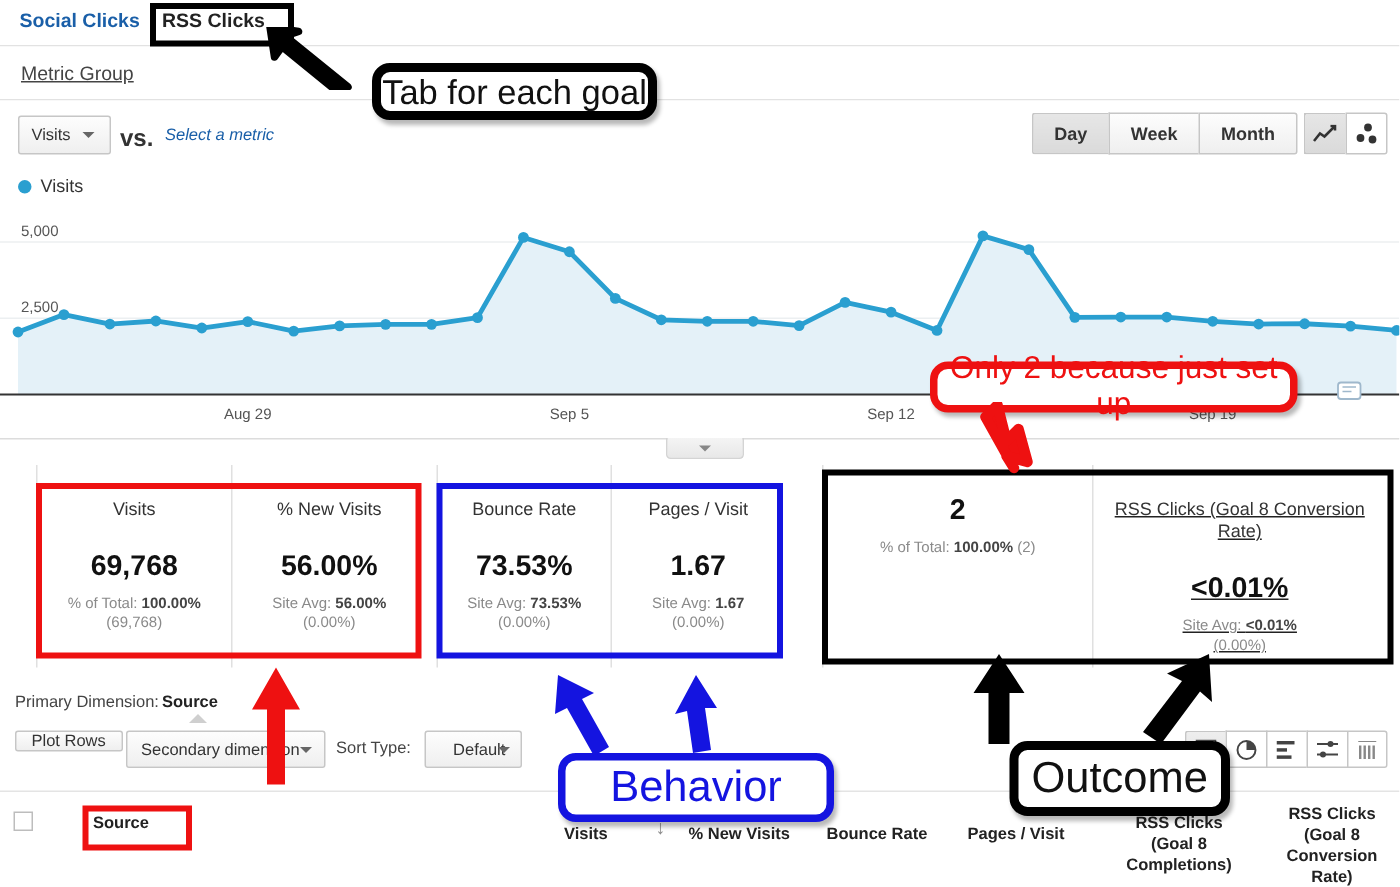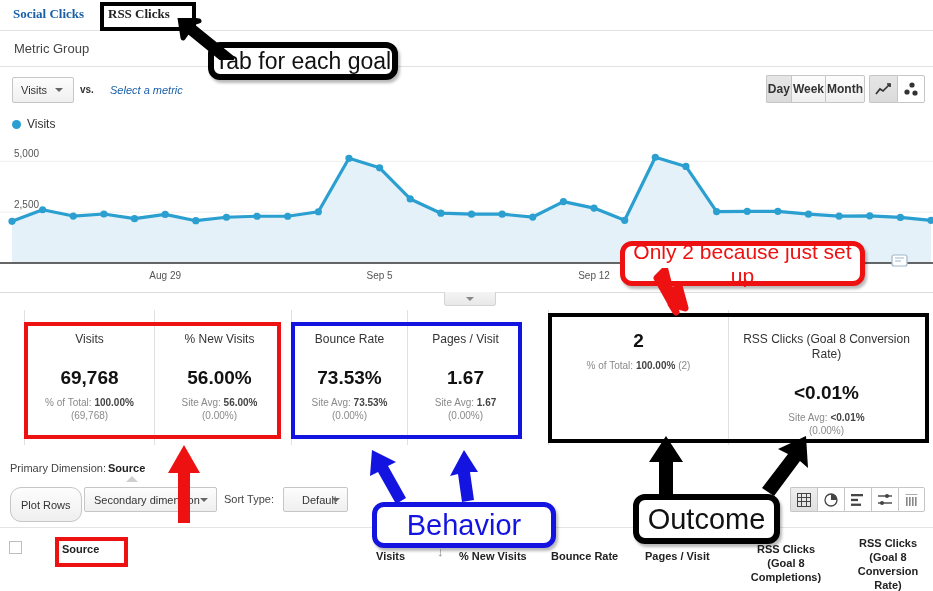--- a/index.html
+++ b/index.html
@@ -17,57 +17,56 @@
   
   #tabstrip {
     position:absolute; left:0; top:0; width:933px; height:31px;
     border-bottom:1px solid #e2e2e2;
     background:#fff;
   }
   .goal-tab {
     position:absolute; top:6px;
     font-size:13px; font-weight:bold; color:#1a5fa8; cursor:pointer;
     white-space:nowrap;
-    font-family:Liberation Serif, serif;
   }
   #tab-social { left:13px; }
   #tab-rssclicks { left:108px; color:#222; }
   #tab-rsssub { left:180px;margin-top:31px; }
 
   
   #metricgroup-row {
     position:absolute; left:0; top:31px; width:933px; height:36px;
     border-bottom:1px solid #e2e2e2; background:#fff;
   }
   #metricgroup-label {
-    position:absolute; left:14px; top:10px; font-size:13px; color:#444;
+    position:absolute; left:14px; top:10px; font-size:13px; color:#444;text-decoration:underline;
   }
 
   
   #controls-row {
     position:absolute; left:0; top:67px; width:933px; height:46px; background:#fff;
   }
   .gbtn {
     border:1px solid #c6c6c6; border-radius:2px;
     background:linear-gradient(#fdfdfd,#efefef);
     font-size:11px; color:#333;
     display:inline-flex; align-items:center; justify-content:center;
     cursor:pointer; user-select:none;
   }
   #visits-select {
     position:absolute; left:12px; top:10px; width:62px; height:26px;
     padding-left:8px; justify-content:flex-start;
   }
   #visits-select .caret { margin-left:8px; }
   .caret { width:0;height:0;border-left:4px solid transparent;border-right:4px solid transparent;border-top:4px solid #666; display:inline-block; }
-  #vs-label { position:absolute; left:80px; top:17px; font-size:10px; font-weight:bold; color:#333; }
+  #vs-label { position:absolute; left:80px; top:17px; font-size:16px; font-weight:bold; color:#333; }
   #select-metric-link { position:absolute; left:110px; top:17px; font-size:11px; color:#1a5fa8; cursor:pointer;font-style:italic; }
 
   #granularity { position:absolute; right:68px; top:8px; height:28px; display:flex; }
-  #granularity .gbtn { height:28px; border-radius:0; padding:0 1px; font-weight:bold; font-size:12px; border-right:none;text-align:right; }
+  #granularity .gbtn { height:28px; border-radius:0; padding:0 14px; font-weight:bold; font-size:12px; border-right:none;text-align:right; }
   #granularity .gbtn:first-child { border-radius:2px 0 0 2px; background:linear-gradient(#e6e6e6,#dadada); }
   #granularity .gbtn:last-child { border-radius:0 2px 2px 0; border-right:1px solid #c6c6c6; }
 
   #charttype { position:absolute; right:8px; top:8px; height:28px; display:flex; }
   #charttype .gbtn { height:28px; width:28px; border-radius:0; border-right:none; }
   #charttype .gbtn:first-child { border-radius:2px 0 0 2px; background:linear-gradient(#e6e6e6,#dadada); }
   #charttype .gbtn:last-child { border-radius:0 2px 2px 0; border-right:1px solid #c6c6c6; background:#fff; }
 
   
   #chart-area {
@@ -106,21 +105,21 @@
 
   
   #primary-dim-row { position:absolute; left:0; top:458px; width:933px; height:26px; }
   #primary-dim-label { position:absolute; left:10px; top:4px; font-size:11px; color:#444; }
   #primary-dim-value { position:absolute; left:108px; top:4px; font-size:11px; font-weight:bold; color:#222; cursor:pointer; }
   #dim-arrow { position:absolute; left:126px; top:18px; width:0;height:0;
     border-left:6px solid transparent;border-right:6px solid transparent;border-bottom:6px solid #cfcfcf; }
 
   
   #toolbar-row { position:absolute; left:0; top:487px; width:933px; height:34px; }
-  #plot-rows { position:absolute; left:10px; top:0; height:35px; padding:0 10px;border-radius:11px; }
+  #plot-rows { position:absolute; left:10px; top:0; height:14px; padding:0 10px; }
   #secondary-dim { position:absolute; left:84px; top:0; height:25px; width:133px; padding-left:9px; justify-content:flex-start; overflow:hidden; }
   #secondary-dim .caret { position:absolute; right:8px; }
   #sort-type-label { position:absolute; left:224px; top:6px; font-size:11px; color:#444; }
   #sort-type-select { position:absolute; left:283px; top:0; height:25px; width:65px; padding-left:8px; justify-content:center; }
   #sort-type-select .caret { position:absolute; right:7px; }
   #view-modes { position:absolute; right:8px; top:0; height:25px; display:flex; }
   #view-modes .gbtn { width:27px; height:25px; border-radius:0; border-right:none; background:#fff; }
   #view-modes .gbtn:first-child { border-radius:2px 0 0 2px; background:linear-gradient(#eee,#e0e0e0); }
   #view-modes .gbtn:last-child { border-radius:0 2px 2px 0; border-right:1px solid #c6c6c6; }
 
@@ -146,29 +145,29 @@
     background:#fff;
     display:flex; align-items:center; justify-content:center;
     text-align:center;
     font-family:"Liberation Sans", sans-serif;
   }
   .anno-rect-red   { border:4px solid #ee1111; background:transparent; }
   .anno-rect-blue  { border:4px solid #1414e0; background:transparent; }
   .anno-rect-black { border:4px solid #000;    background:transparent; }
 
   .callout { border-radius:12px; box-shadow:2px 3px 3px rgba(0,0,0,0.28); }
-  .callout-black { border:6px solid #000; color:#111; }
+  .callout-black { border:6px solid #000; color:#111;margin-left:40px; }
   .callout-red   { border:5px solid #ee1111; color:#ee1111; }
   .callout-blue  { border:5px solid #1414e0; color:#1414e0; }
 
   
   #anno-tab-rect { left:100px; top:2px; width:96px; height:29px; }
   #anno-tab-callout { left:208px; top:42px; width:190px; height:38px; font-size:23px; }
 
-  #anno-chart-callout { left:620px; top:241px; width:245px; height:45px; font-size:21px; font-weight:normal;text-align:center; }
+  #anno-chart-callout { left:620px; top:241px; width:245px; height:34px; font-size:21px; font-weight:normal;text-align:center; }
 
   #anno-acq-rect { left:24px; top:322px; width:257px; height:117px; }
   #anno-beh-rect { left:291px; top:322px; width:231px; height:117px; }
   #anno-out-rect { left:548px; top:313px; width:381px; height:130px; }
 
   #anno-source-rect { left:55px; top:537px; width:73px; height:30px; }
 
   #anno-acq-callout { left:141px; top:522px; width:200px; height:51px; font-size:30px; }
   #anno-beh-callout { left:372px; top:502px; width:184px; height:46px; font-size:29px; }
   #anno-out-callout { left:633px; top:494px; width:147px; height:50px; font-size:29px; }
@@ -297,21 +296,21 @@
     </div>
     <div class="mcell" style="left: 407px; width: 116px;">
       <div class="mtitle">Pages / Visit</div>
       <div class="mvalue">1.67</div>
       <div class="msub">Site Avg: <b>1.67</b><br>(0.00%)</div>
     </div>
     <div class="mcell" style="left: 548px; width: 180px;">
       <div class="mvalue">2</div>
       <div class="msub">% of Total: <b>100.00%</b> (2)</div>
     </div>
-    <div class="mcell" style="left: 728px; width: 196px;">
+    <div class="mcell" style="left: 728px; width: 196px; text-decoration: underline;">
       <div class="mtitle">RSS Clicks (Goal 8 Conversion Rate)</div>
       <div class="mvalue">&lt;0.01%</div>
       <div class="msub">Site Avg: <b>&lt;0.01%</b><br>(0.00%)</div>
     </div>
   </div>
 
 <div id="primary-dim-row">
   <div id="primary-dim-label">Primary Dimension:</div>
   <div id="primary-dim-value">Source</div>
   <div id="dim-arrow"></div>

